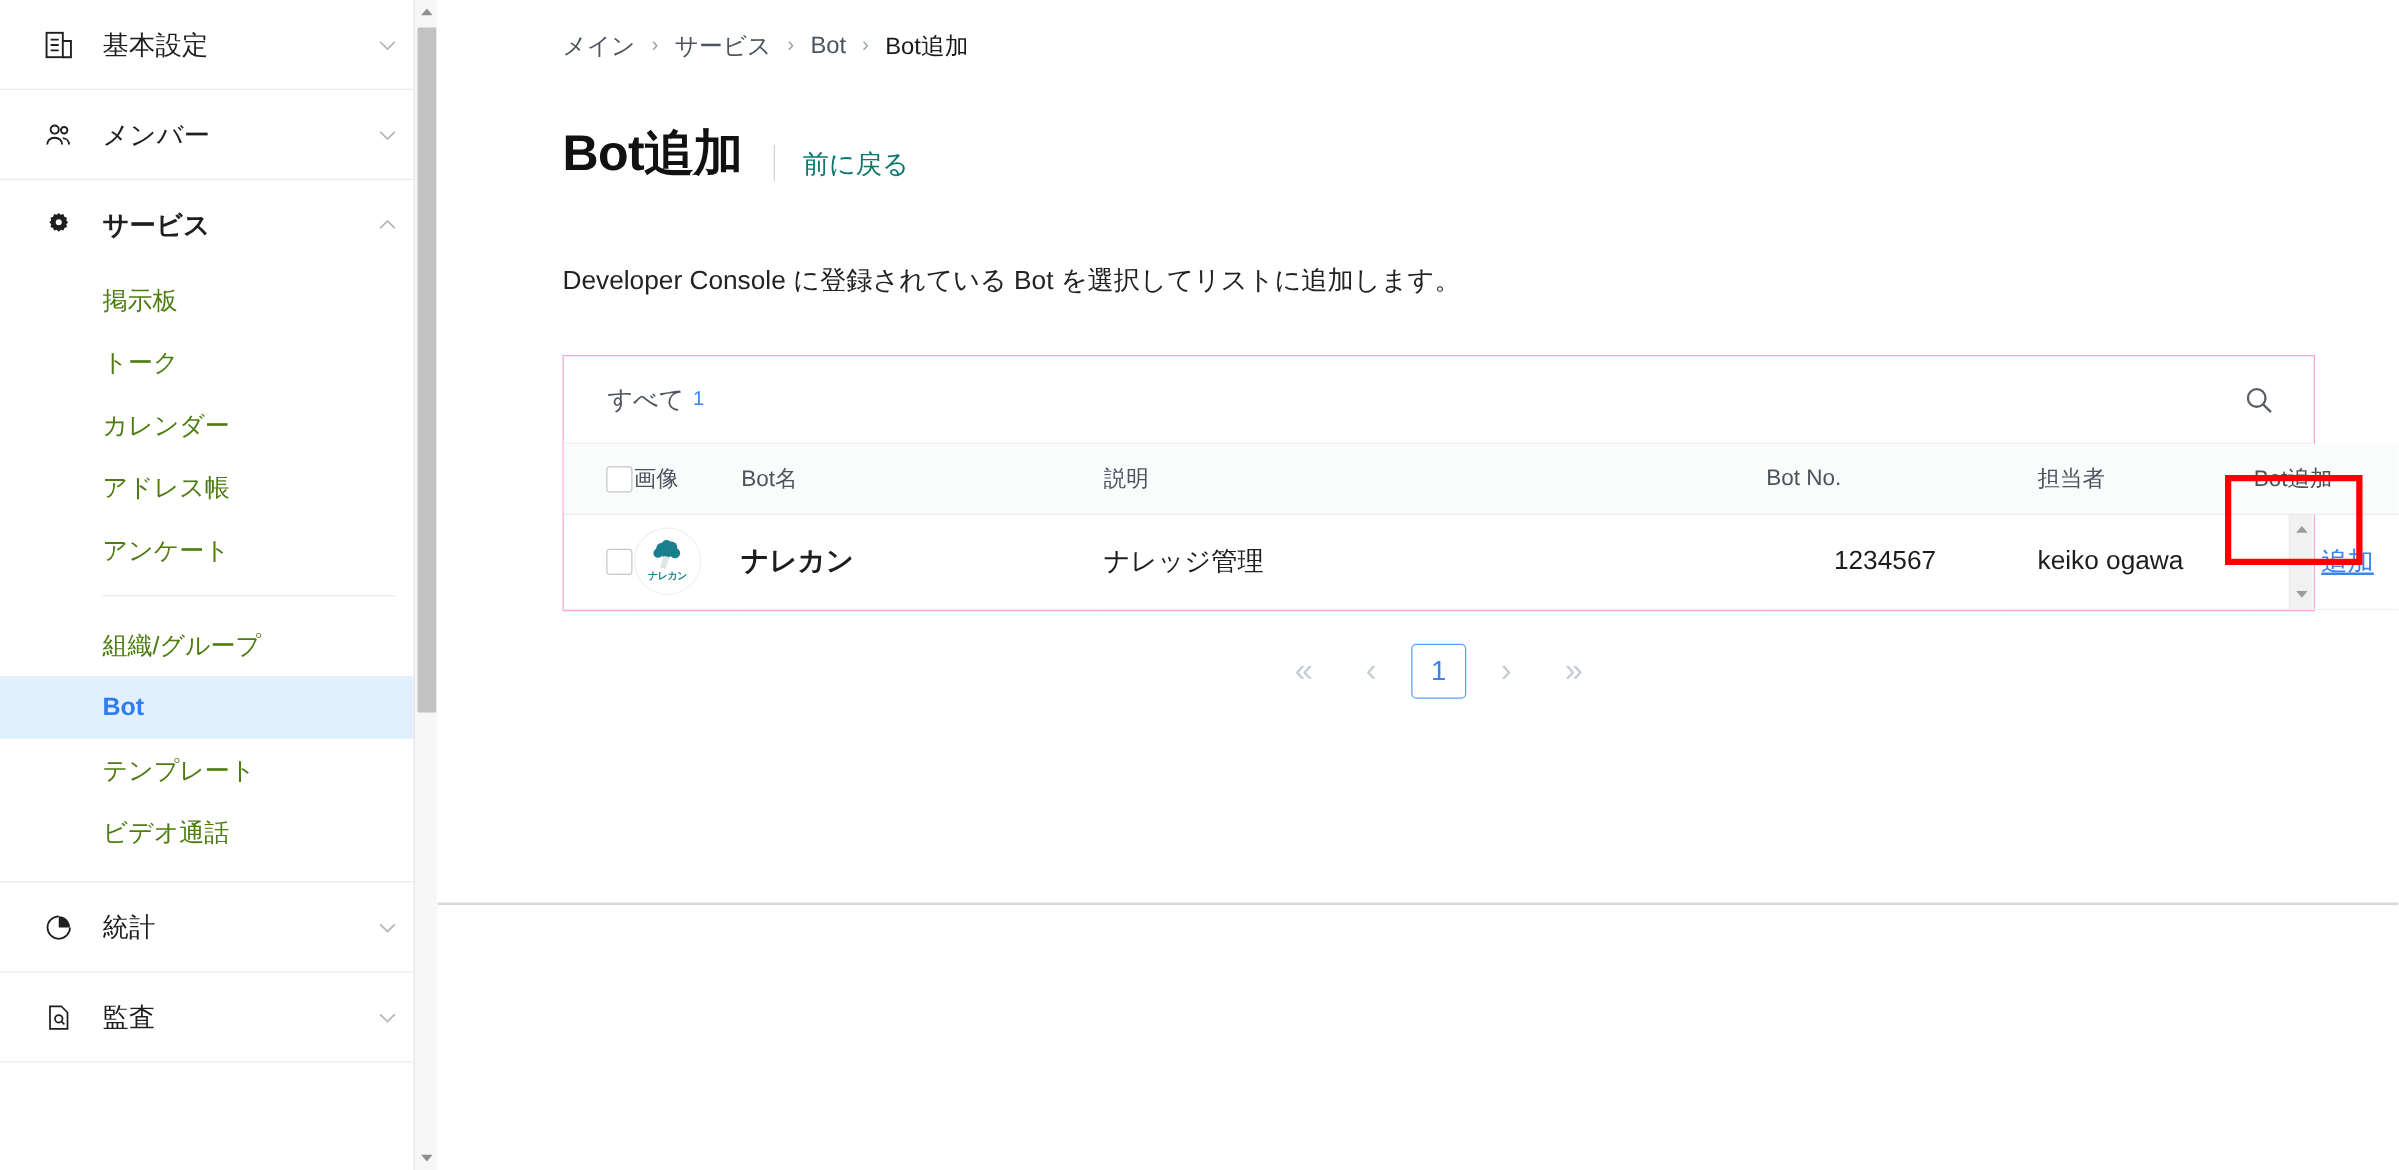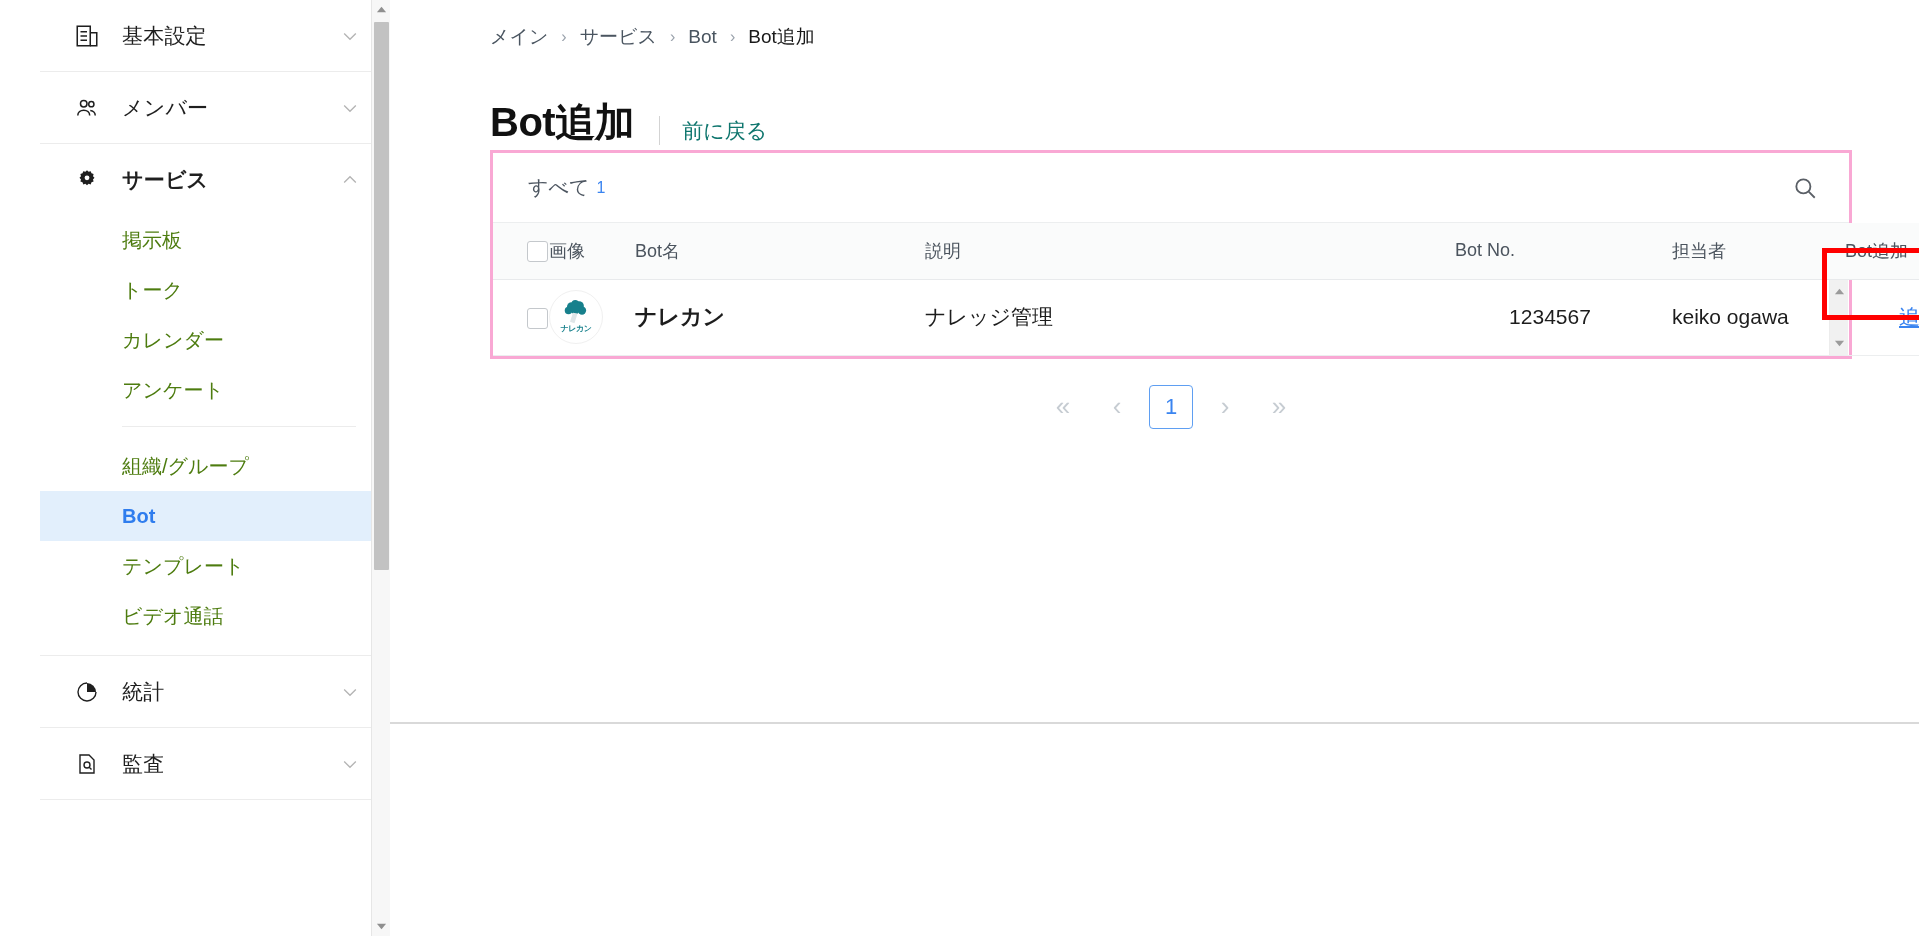--- a/index.html
+++ b/index.html
@@ -2,21 +2,21 @@
 <html lang="ja"><head>
 <meta charset="utf-8">
 <style>
   * { box-sizing: border-box; margin: 0; padding: 0; }
   html, body {
     width: 1919px; height: 936px;
     font-family: "Liberation Sans", "DejaVu Sans", sans-serif;
     background: #ffffff;
     overflow: hidden;
   }
-  .app { display: flex; width: 1919px; height: 936px; position: relative; padding-left: 40px; }
+  .app { display: flex; width: 1919px; height: 936px; position: relative; }
 
   
   .sidebar {
     width: 350px; height: 936px;
     background: #ffffff;
     position: relative;
     overflow: hidden;
     flex: 0 0 350px;
   }
   .nav-group { border-bottom: 1px solid #ececec; }
@@ -87,22 +87,22 @@
   .title-div {
     width: 1px; height: 29px; background: #d3d3d3;
     margin: 0 22px 5px 25px;
   }
   .back-link { font-size: 21px; color: #0f766e; margin-bottom: 5px; cursor: pointer; }
 
   .desc { margin-top: 60px; font-size: 21px; color: #222222; }
 
   
   .card {
-    margin-right: 67px;
-    border: 3px solid #f9a8d4; background: #ffffff; position: relative;
+    margin-top: 46px; margin-right: 67px;
+    border: 1px solid #f9a8d4; background: #ffffff; position: relative;
   }
   .card-top {
     height: 70px; display: flex; align-items: center;
     padding: 0 24px 0 35px; border-bottom: 1px solid #eceeef;
   }
   .filter-all { font-size: 20px; color: #4c5560; }
   .filter-count { color: #3a84f0; margin-left: 7px; }
   .spacer { flex: 1 1 auto; }
   .search-btn {
     width: 40px; height: 40px; display: flex; align-items: center;
@@ -245,20 +245,23 @@
         <div class="sub-item">
           <span>掲示板</span>
         </div>
         <div class="sub-item">
           <span>トーク</span>
         </div>
         <div class="sub-item">
           <span>カレンダー</span>
         </div>
         <div class="sub-item">
+          <span>アドレス帳</span>
+        </div>
+        <div class="sub-item">
           <span>アンケート</span>
         </div>
 
         <div class="sub-sep"></div>
 
         <div class="sub-item">
           <span>組織/グループ</span>
         </div>
         <div class="sub-item selected">
           <span>Bot</span>
@@ -334,20 +337,21 @@
       <span class="bc-sep">›</span>
       <span class="bc-item current">Bot追加</span>
     </div>
 
     <div class="title-row">
       <h1 class="page-title">Bot追加</h1>
       <span class="title-div"></span>
       <span class="back-link">前に戻る</span>
     </div>
 
+    <p class="desc">Developer Console に登録されている Bot を選択してリストに追加します。</p>
 
     <section class="card">
       <div class="card-top">
         <span class="filter-all">すべて</span>
         <span class="filter-count">1</span>
         <span class="spacer"></span>
         <span class="search-btn">
           <svg width="26" height="26" viewBox="0 0 24 24" fill="none" stroke="currentColor" stroke-width="1.7">
             <circle cx="10.5" cy="10.5" r="6.5"></circle>
               <path d="M15.4 15.4L21 21"></path>

